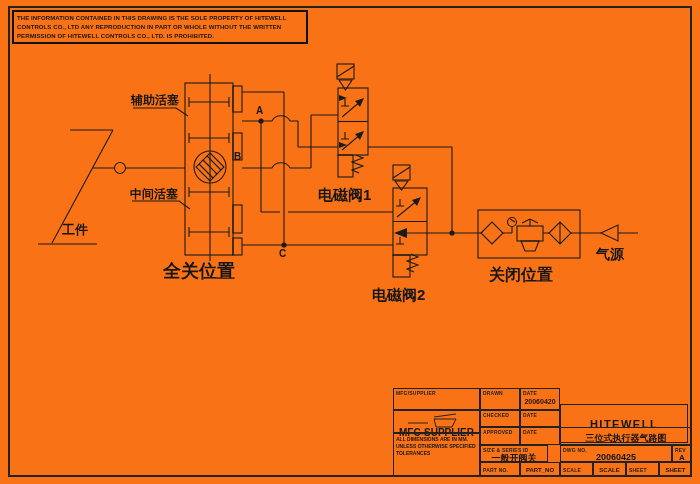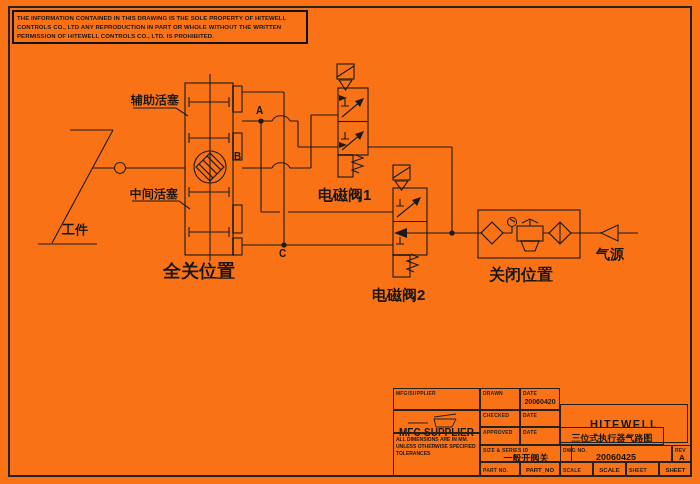--- a/index.html
+++ b/index.html
@@ -173,35 +173,35 @@
     </div>
     <div class="cell" style="left:127px;top:22px;width:40px;height:17px;">
       <span class="tiny">DATE</span>
     </div>
     <div class="cell" style="left:87px;top:39px;width:40px;height:18px;">
       <span class="tiny">APPROVED</span>
     </div>
     <div class="cell" style="left:127px;top:39px;width:40px;height:18px;">
       <span class="tiny">DATE</span>
     </div>
-    <div class="cell" style="left:87px;top:57px;width:92px;height:17px;">
+    <div class="cell" style="left:87px;top:57px;width:68px;height:17px;">
       <span class="tiny">SIZE &amp; SERIES ID</span>
       <span class="val cjk" style="top:6px;font-size:9px;">一般开阀关</span>
     </div>
     <div class="cell" style="left:87px;top:74px;width:40px;height:15px;">
       <span class="tiny" style="top:4px;">PART NO.</span>
     </div>
     <div class="cell" style="left:127px;top:74px;width:40px;height:15px;">
       <span class="val" style="top:4px;font-size:6px;">PART_NO</span>
     </div>
 
     <div class="cell" style="left:167px;top:16px;width:128px;height:39px;">
       <span class="val" style="top:13px;font-size:11px;letter-spacing:1.5px;">HITEWELL</span>
     </div>
-    <div class="cell" style="left:167px;top:39px;width:104px;height:18px;">
+    <div class="cell" style="left:167px;top:39px;width:132px;height:18px;">
       <span class="val cjk" style="top:4px;font-size:9px;">三位式执行器气路图</span>
     </div>
     <div class="cell" style="left:167px;top:57px;width:112px;height:17px;">
       <span class="tiny">DWG NO.</span>
       <span class="val" style="top:6px;font-size:9px;text-align:center;">20060425</span>
     </div>
     <div class="cell" style="left:279px;top:57px;width:20px;height:17px;">
       <span class="tiny">REV</span>
       <span class="val" style="top:7px;font-size:8px;">A</span>
     </div>

